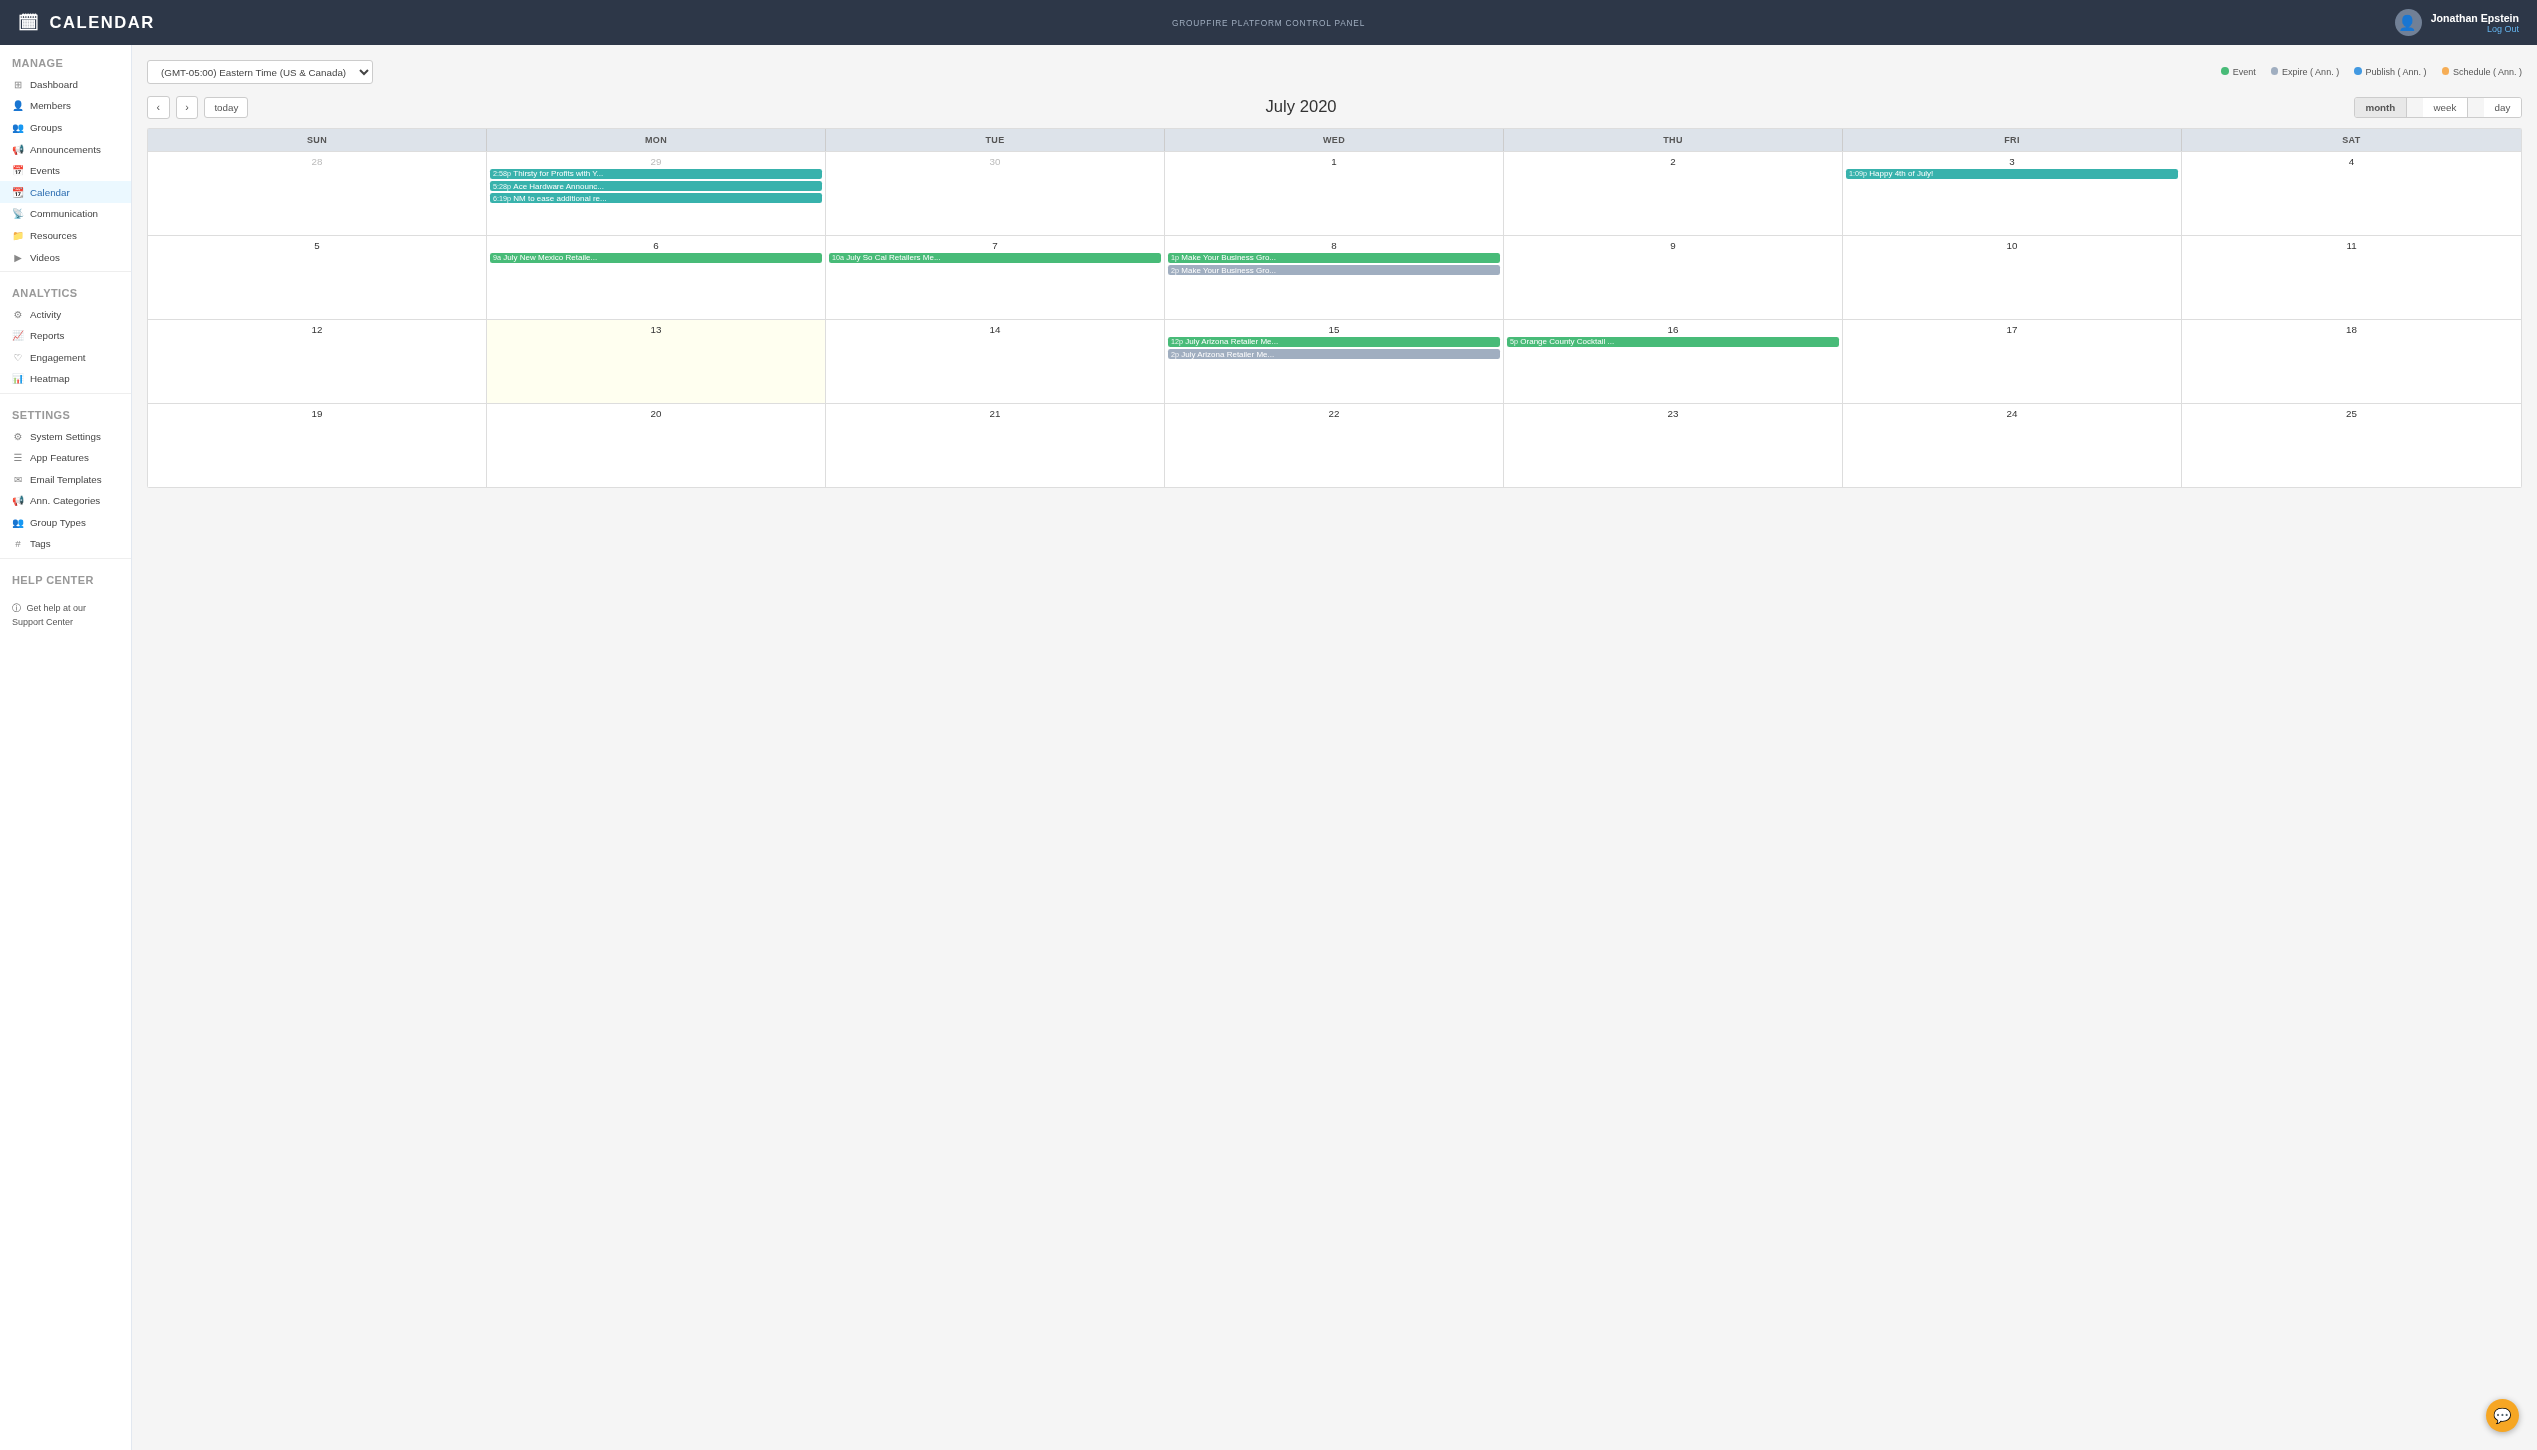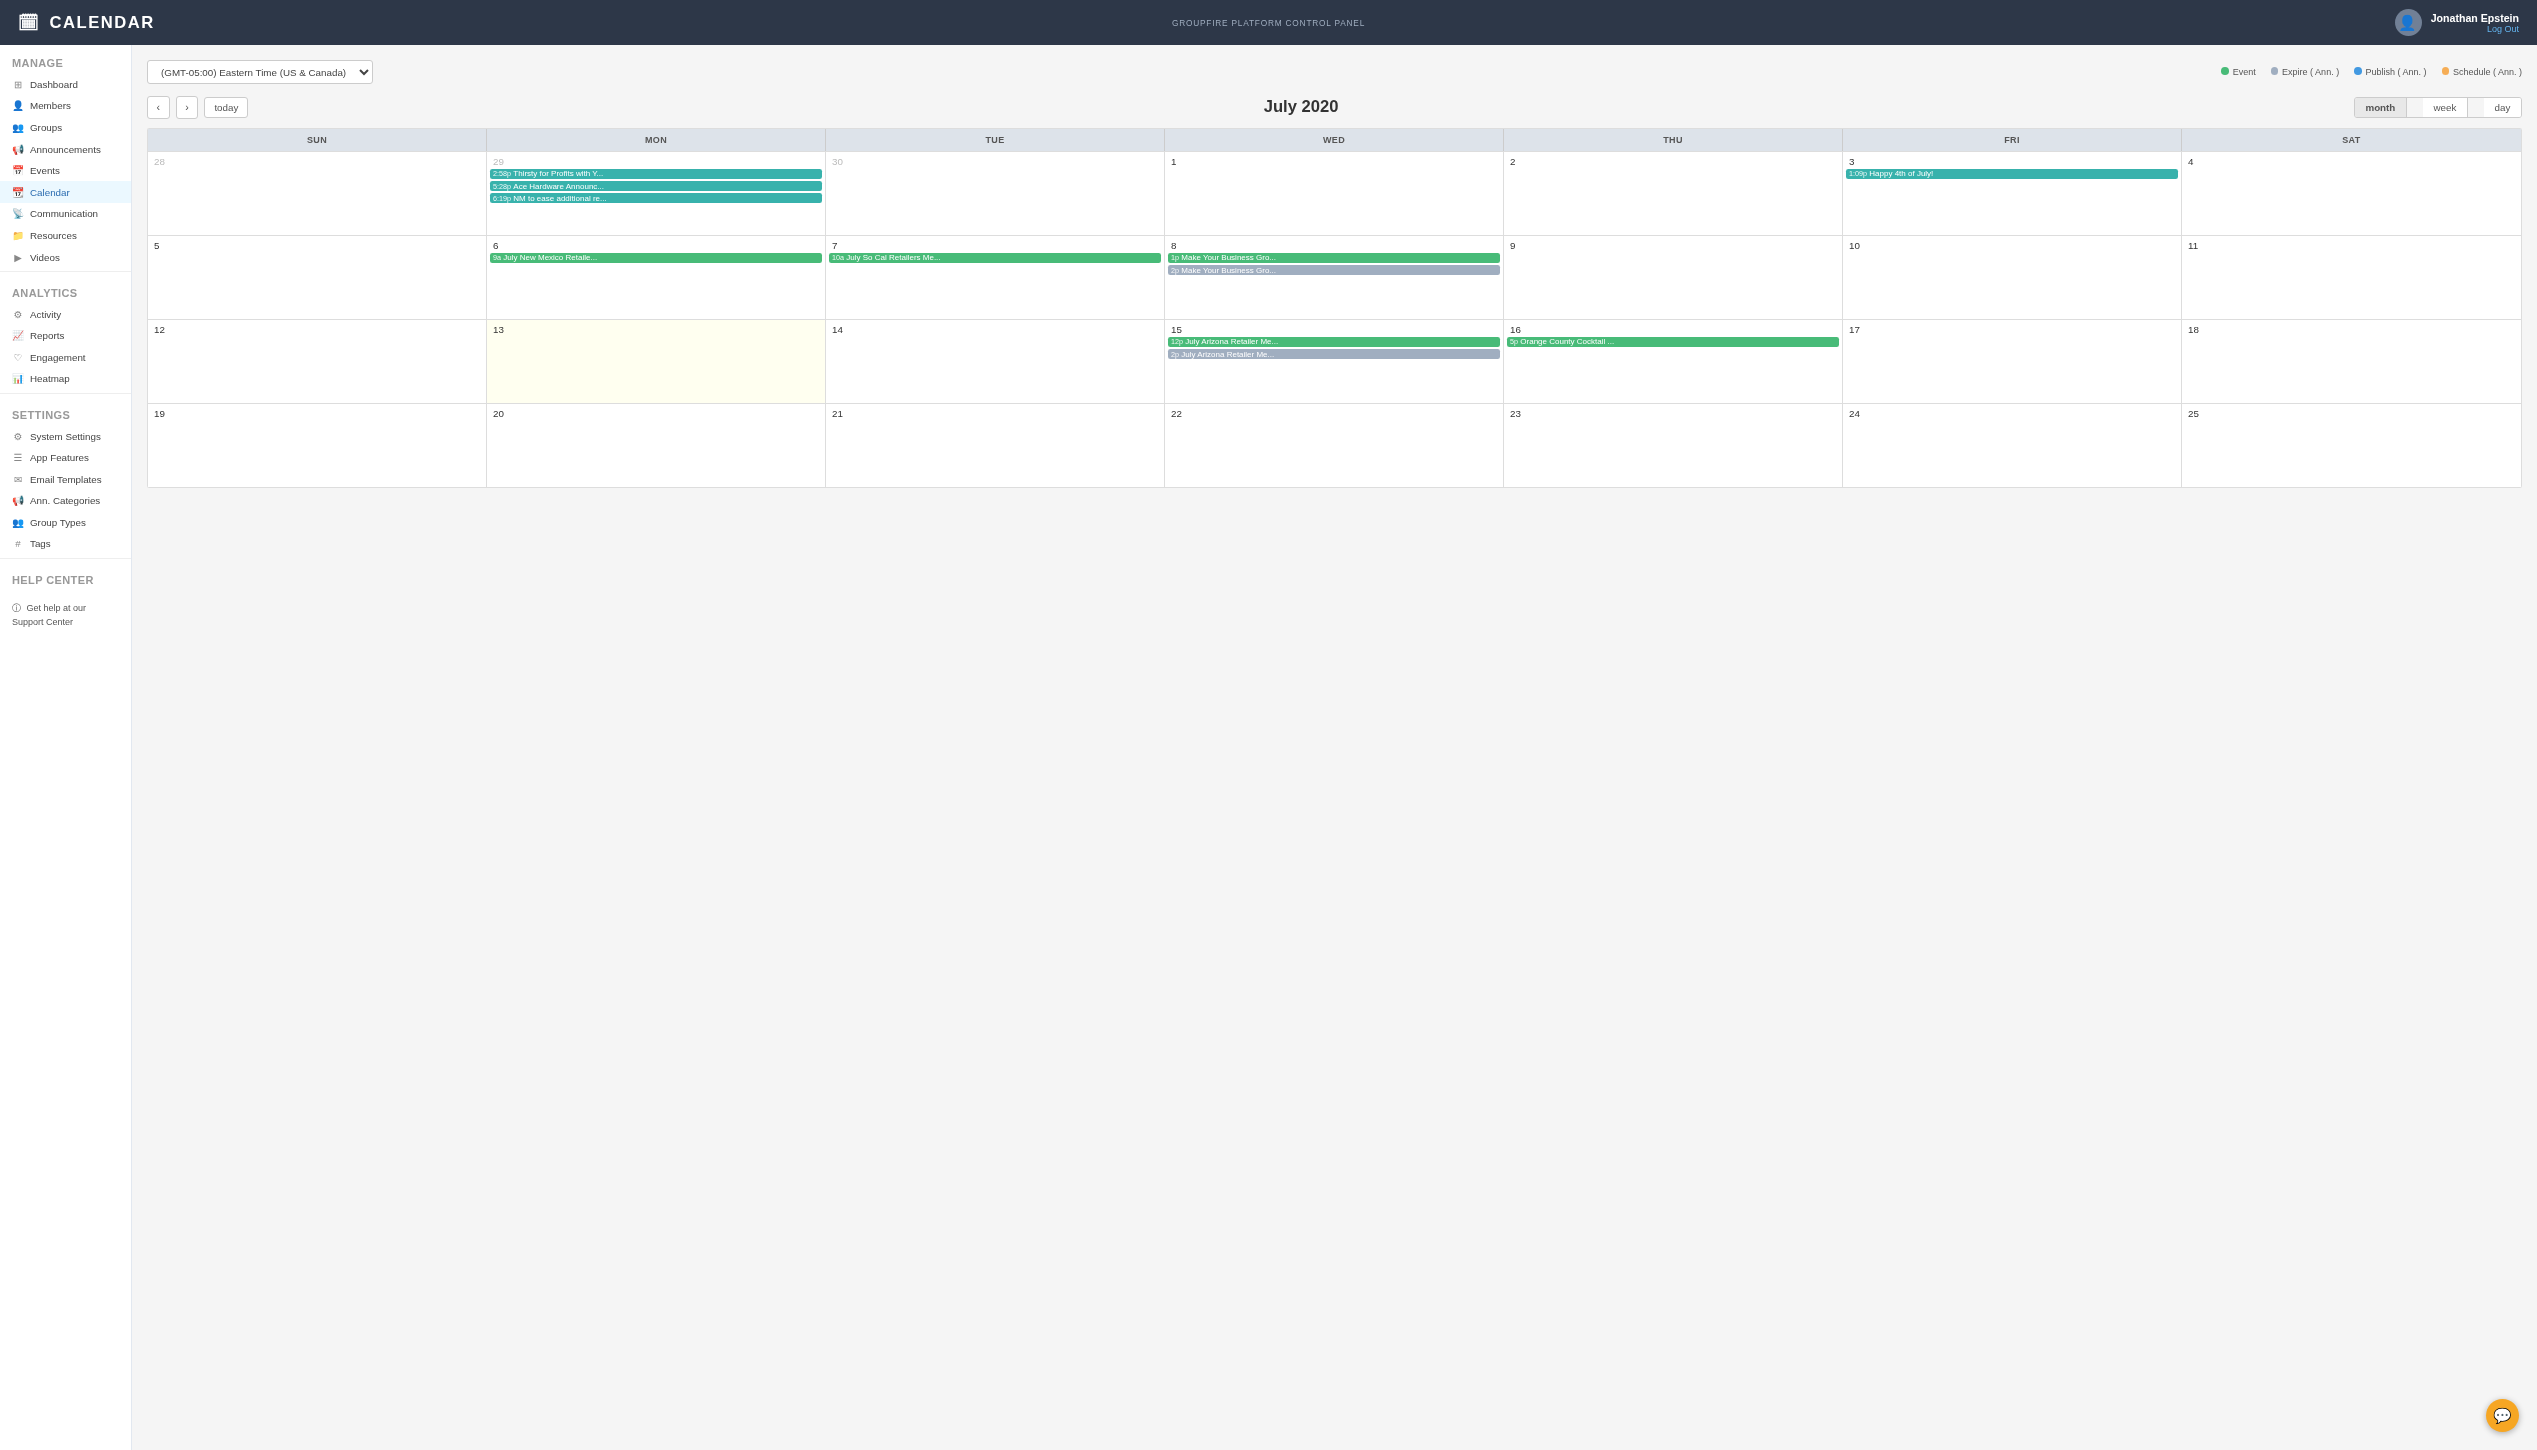--- a/index.html
+++ b/index.html
@@ -166,21 +166,21 @@
       background: white;
       border: 0.8px solid #ccc;
       border-radius: 3px;
       padding: 3.8px 9px;
       cursor: pointer;
       font-size: 9.8px;
       color: #555;
     }
     .cal-title {
       font-size: 16.6px;
-      font-weight: 700;
+      font-weight: 400;
       color: #333;
     }
     .view-btns {
       display: flex;
       border: 0.8px solid #ccc;
       border-radius: 3px;
       overflow: hidden;
       gap: 16px;
     }
     .view-btn {
@@ -231,21 +231,21 @@
       padding: 3px;
       min-height: 83px;
       position: relative;
     }
     .cal-day:last-child { border-right: none; }
     .cal-day.other-month .day-num { color: #bbb; }
     .cal-day.today-cell { background: #fffff0; }
     .day-num {
       font-size: 9.8px;
       color: #333;
-      text-align: left;
+      text-align: center;
       padding: 1.5px 3px;
       display: block;
     }
     .event-item {
       border-radius: 2.3px;
       padding: 0.8px 3px;
       font-size: 8px;
       color: white;
       margin-bottom: 1.5px;
       white-space: nowrap;

